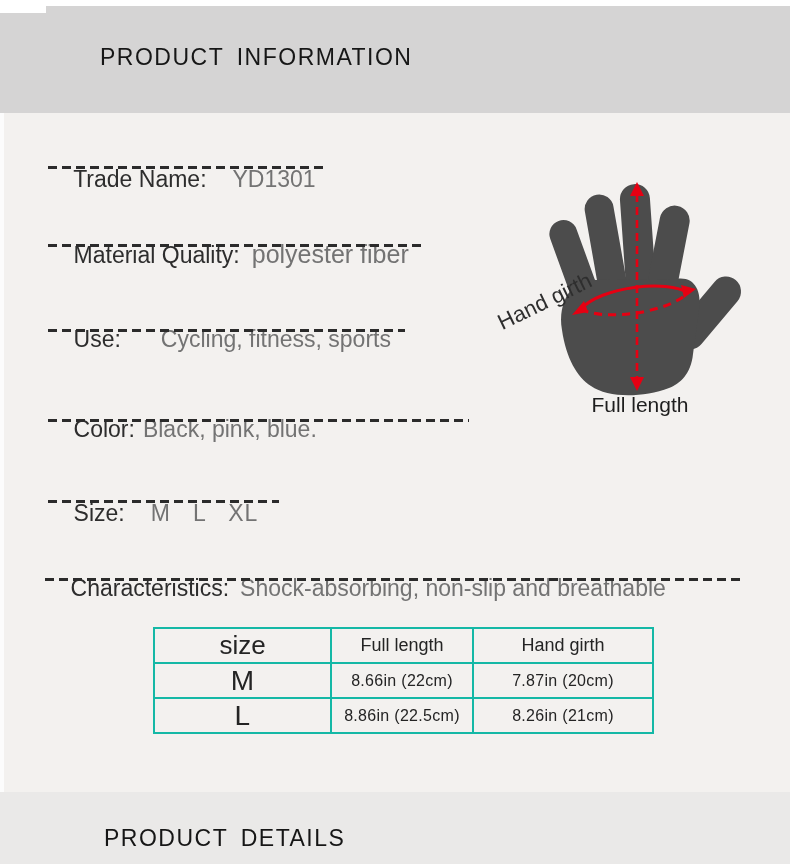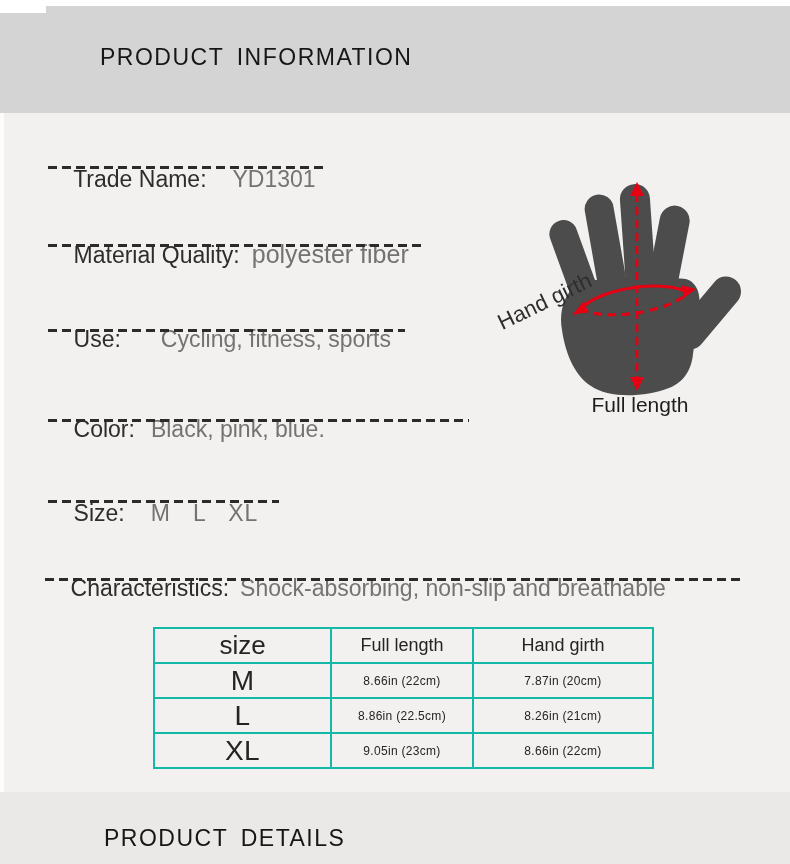--- a/index.html
+++ b/index.html
@@ -23,21 +23,21 @@
   .field .value{color:#737373;}
   .f0{top:136px;}
   .f1{top:211px;}
   .f2{top:296px;}
   .f3{top:386px;}
   .f4{top:470px;}
   .f5{top:545px;left:45px;}
   .f0 .value{margin-left:26px;}
   .f1 .value{margin-left:12px;font-size:25px;}
   .f2 .value{margin-left:40px;}
-  .f3 .value{margin-left:16px;}
+  .f3 .value{margin-left:8px;}
   .f4 .value{margin-left:26px;letter-spacing:1px;}
   .f5 .value{margin-left:11px;}
   .dash{
     position:absolute;left:48px;height:3px;
     background:repeating-linear-gradient(90deg,#2b2b2b 0 9px,transparent 9px 14px);
   }
   .u0{top:166px;width:280px;}
   .u1{top:244px;width:377px;}
   .u2{top:329px;width:357px;}
   .u3{top:419px;width:421px;}
@@ -49,21 +49,21 @@
   
   .size-table{
     position:absolute;left:153px;top:627px;width:499px;
     border-collapse:collapse;table-layout:fixed;background:transparent;
   }
   .size-table th,.size-table td{
     border:2px solid #14b8a6;text-align:center;vertical-align:middle;
     height:33px;padding:0;color:#242424;font-weight:400;
   }
   .size-table th{font-size:18px;}
-  .size-table td{font-size:12px;letter-spacing:0.3px;}
+  .size-table td{font-size:16px;letter-spacing:0.3px;}
   .size-table .th-size{font-size:26px;}
   .size-table .td-size{font-size:28px;}
   
   .banner-bottom{position:absolute;left:0;top:792px;width:790px;height:72px;background:#eae9e8;}
   .banner-bottom-title{
     position:absolute;left:104px;top:33px;font-size:23px;letter-spacing:1.5px;word-spacing:5px;
     color:#161616;white-space:pre;
   }
 </style>
 </head>
@@ -155,25 +155,20 @@
       <tr>
         <td class="td-size">M</td>
         <td>8.66in (22cm)</td>
         <td>7.87in (20cm)</td>
       </tr>
       <tr>
         <td class="td-size">L</td>
         <td>8.86in (22.5cm)</td>
         <td>8.26in (21cm)</td>
       </tr>
-      <tr>
-        <td class="td-size">XL</td>
-        <td>9.05in (23cm)</td>
-        <td>8.66in (22cm)</td>
-      </tr>
     </tbody>
   </table>
 
   <div class="banner-bottom">
     <div class="banner-bottom-title">PRODUCT DETAILS</div>
   </div>
 
 </div>
 
 </body></html>

